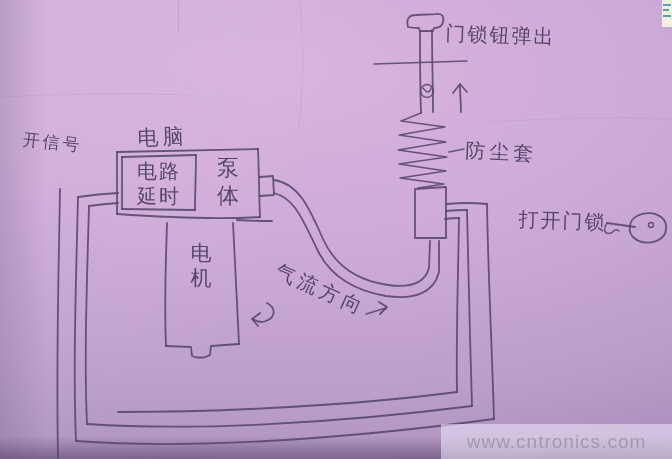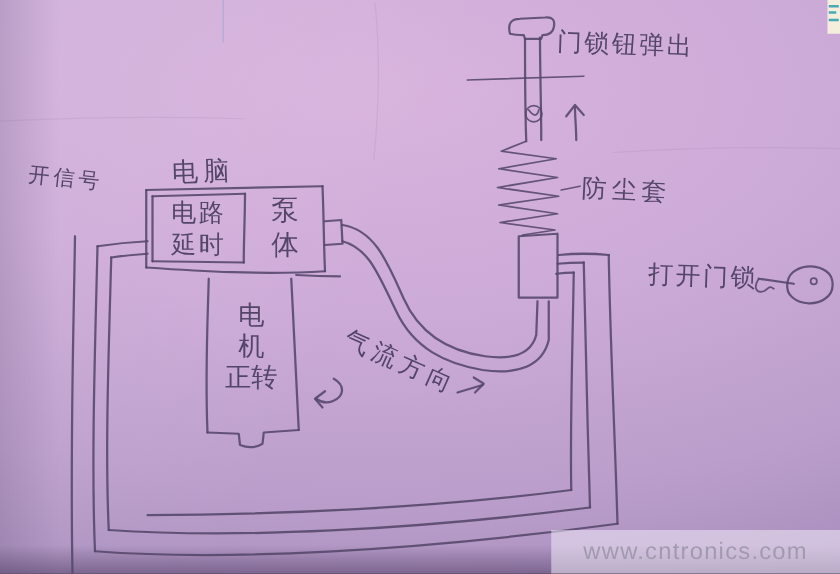--- a/index.html
+++ b/index.html
@@ -160,21 +160,20 @@
   </div>
 
   <div class="label lbl-pump">
     <span>泵</span>
     <span>体</span>
   </div>
 
   <div class="label lbl-motor">
     <span>电</span>
     <span>机</span>
-    <span>正转</span>
   </div>
 
   <div class="label lbl-airflow">气流方向</div>
   <div class="label lbl-lockknob">门锁钮弹出</div>
   <div class="label lbl-dustcover">防尘套</div>
   <div class="label lbl-openlock">打开门锁</div>
 
   <div class="watermark">
     <span>www.cntronics.com</span>
   </div>

